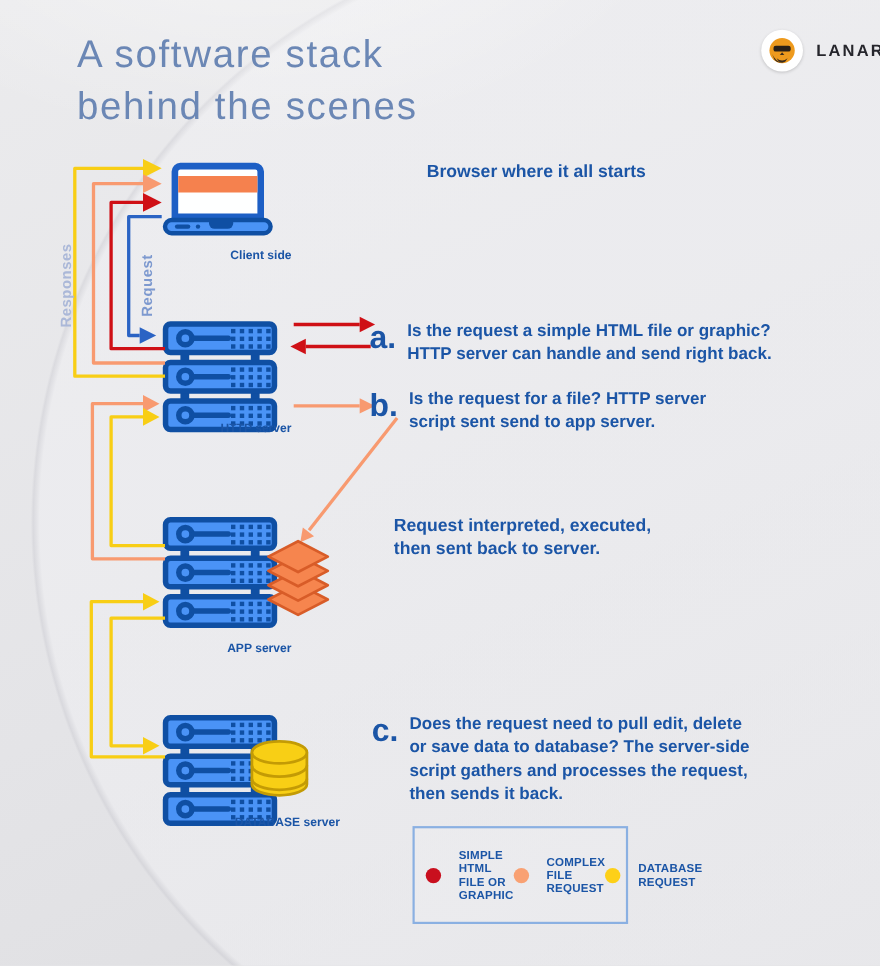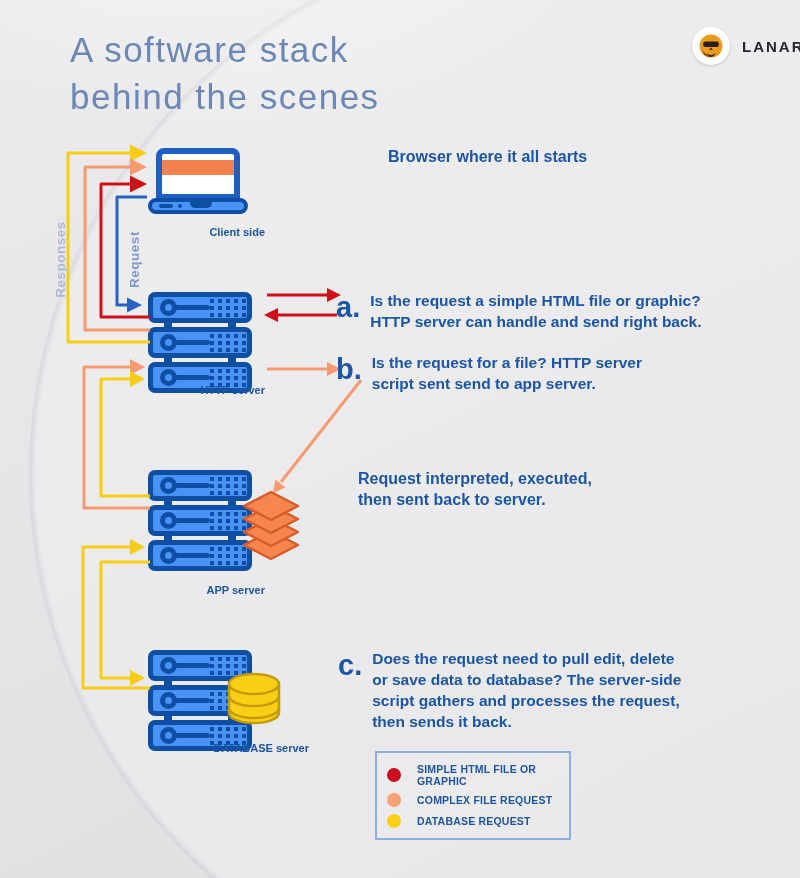--- a/index.html
+++ b/index.html
@@ -50,21 +50,21 @@
     white-space:pre-line;z-index:3;}
   .step{position:absolute;display:flex;gap:10px;z-index:3;}
   .step-letter{font-size:29px;font-weight:700;color:#1b55a6;line-height:1;margin-top:3px;}
   .step-text{font-size:15.5px;font-weight:700;color:#1b55a6;line-height:21px;white-space:pre-line;}
   .vlabel{position:absolute;transform:rotate(-90deg);font-size:13.5px;font-weight:700;
     letter-spacing:0.5px;text-align:center;z-index:3;}
   .vlabel-responses{left:10px;top:252px;width:100px;color:#abb8d8;}
   .vlabel-request{left:94px;top:252px;width:80px;color:#7d99cf;}
   
   .legend{position:absolute;left:375px;top:751px;width:196px;height:89px;border:2px solid #8ab0e2;
-    background:rgba(255,255,255,0.10);display:flex;flex-direction:column;justify-content:space-around;
+    background:rgba(255,255,255,0.10);display:flex;justify-content:space-around;
     padding:7px 10px;z-index:3;}
   .legend-row{display:flex;align-items:center;gap:16px;}
   .legend-dot{width:14px;height:14px;border-radius:50%;flex:none;}
   .legend-label{font-size:10.5px;font-weight:700;color:#1b55a6;letter-spacing:0.2px;}
 </style>
 </head>
 <body>
 
 <div id="canvas">
 

